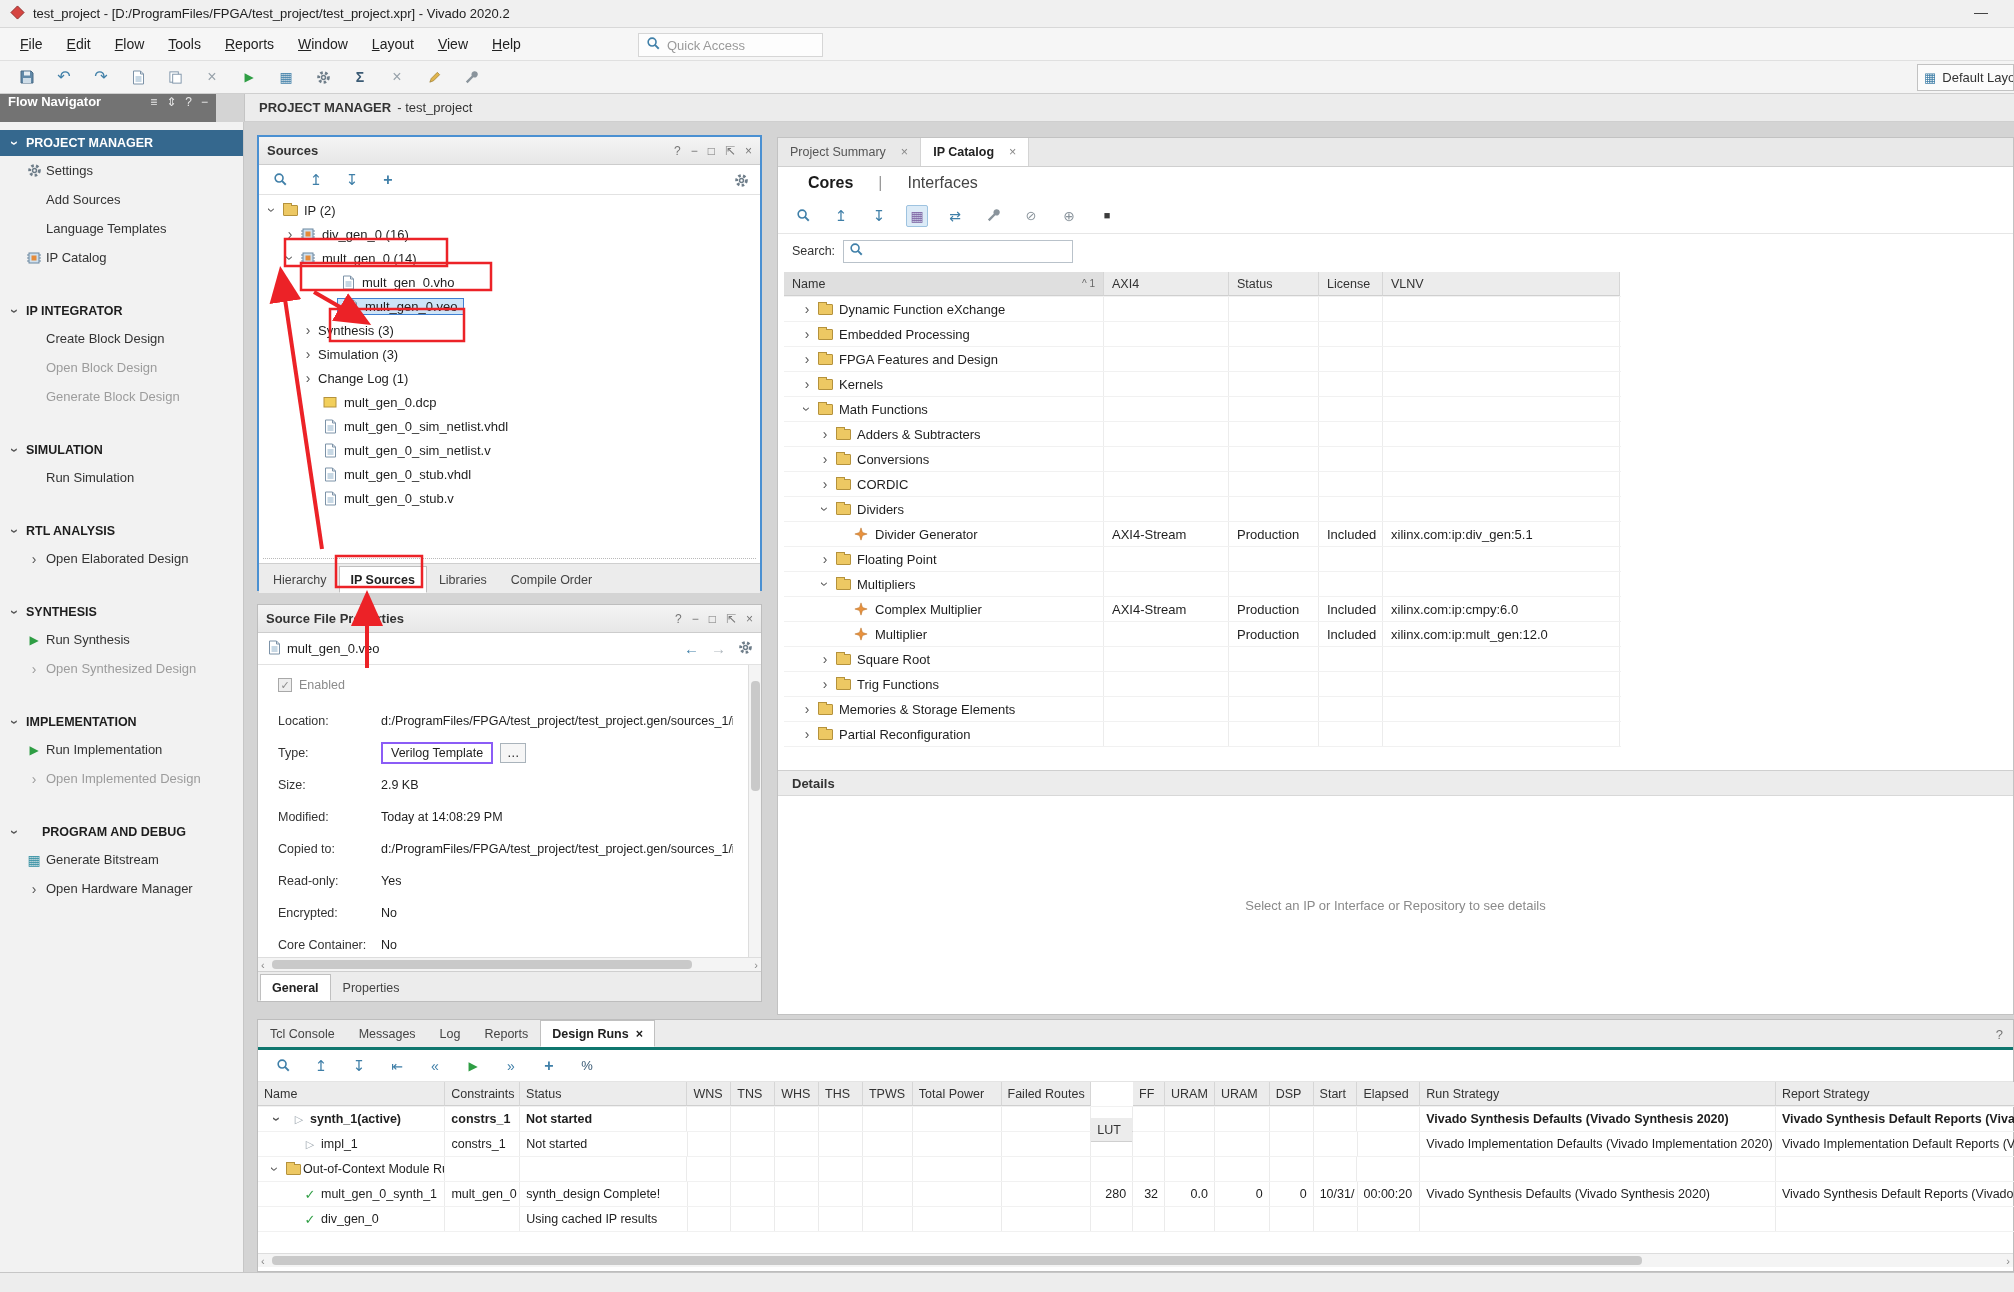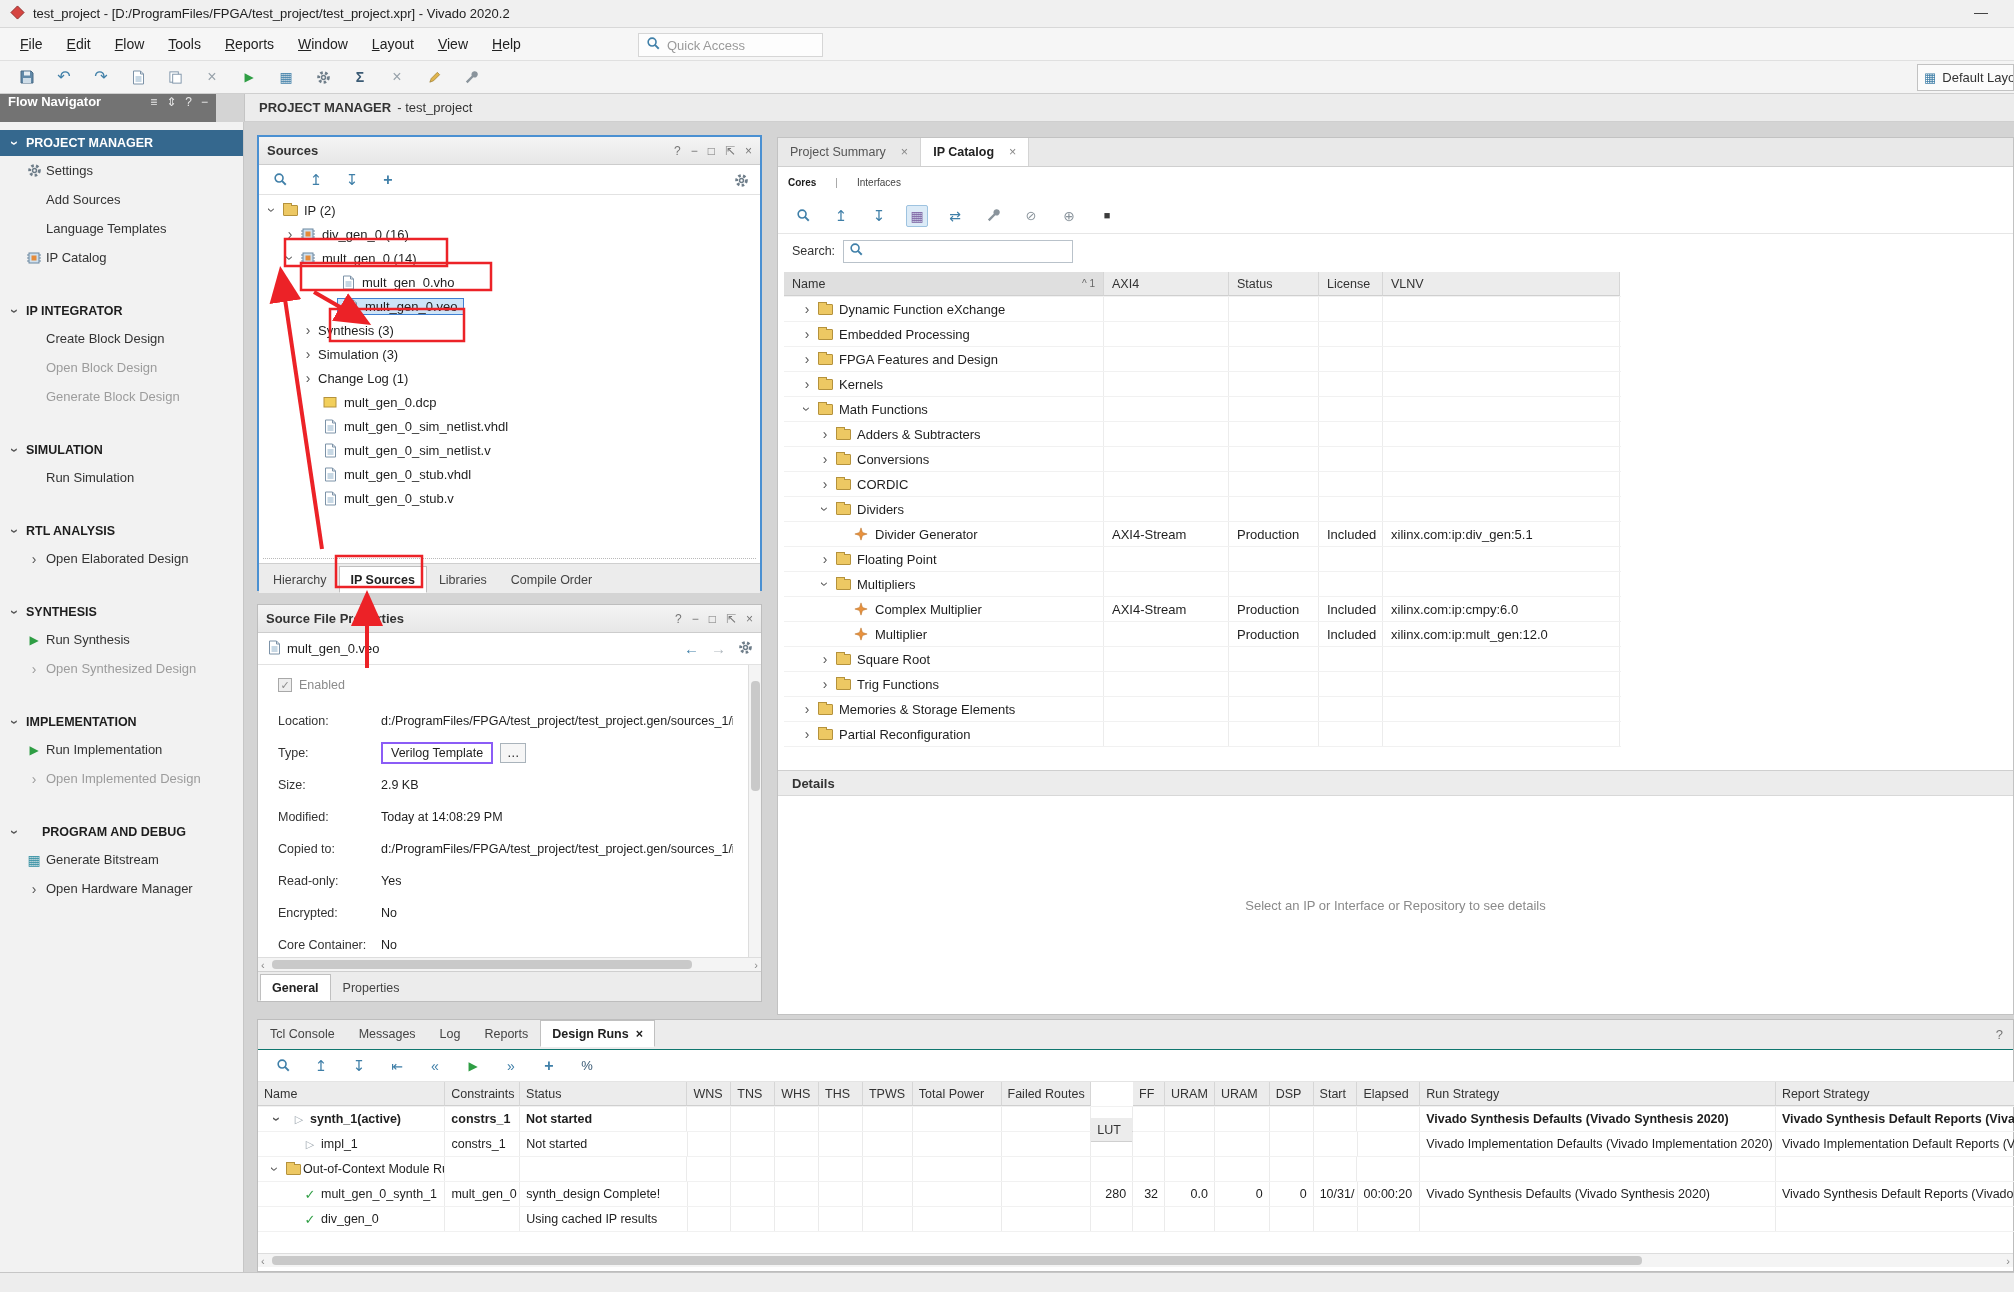--- a/index.html
+++ b/index.html
@@ -82,42 +82,42 @@
   .hscroll{height:14px;background:#f4f4f4;border-top:1px solid #ddd;position:relative}
   .hscroll .thumb{position:absolute;top:2px;height:9px;background:#c9c9c9;border-radius:4px}
   .harrow{position:absolute;top:0;color:#888;font-size:11px;line-height:14px}
 
   
   .rightpanel{left:777px;top:137px;width:1237px;height:878px;background:#fff;border:1px solid #c2c2c2}
   .doctabs{height:29px;background:#e9e9e9;border-bottom:1px solid #cfcfcf;display:flex}
   .vtab{display:inline-flex;align-items:center;gap:8px;padding:0 12px;font-size:12.5px;color:#555;border-right:1px solid #d4d4d4}
   .vtab.active{background:#fff;color:#222;font-weight:bold}
   .vtab .x{color:#888;font-weight:normal}
-  .subnav{height:31px;display:flex;align-items:center;gap:19px;padding-left:10px;font-size:10px}
+  .subnav{height:31px;display:flex;align-items:center;gap:25px;padding-left:30px;font-size:16px}
   .subnav .sactive{font-weight:bold;color:#1a1a1a}
   .subnav .sother{color:#444}
   .subnav .sep{color:#999}
   .cattools{height:36px;border-bottom:1px solid #e6e6e6;display:flex;align-items:center;gap:16px;padding-left:14px}
   .cattools .hl{background:#dcebf7;border:1px solid #9ec3e0;border-radius:2px}
   .searchrow{height:34px;display:flex;align-items:center;gap:8px;padding-left:14px;font-size:12.5px;color:#333}
   .searchbox{width:230px;height:23px;border:1px solid #b9c2ca;background:#fff;display:flex;align-items:center;padding:0 5px;gap:5px}
   .cat-table{position:absolute;left:6px;top:134px;width:837px}
   .crow{display:flex;height:25px;border-bottom:1px solid #f1f1f1}
   .ccell{display:flex;align-items:center;height:100%;padding:0 8px;border-right:1px solid #ececec;overflow:hidden;white-space:nowrap;font-size:13px}
   .chead .ccell{background:#ececec;border-right:1px solid #d6d6d6;border-bottom:1px solid #cfcfcf;color:#333;font-size:12.5px}
   .chead .sorted{background:#dfdfdf;justify-content:space-between}
   .sortmark{font-size:10px;color:#666}
   .cname{padding:0 4px}
   .detailshdr{position:absolute;left:0;top:632px;width:1235px;height:26px;background:#ececec;border-top:1px solid #cfcfcf;border-bottom:1px solid #d8d8d8;
               display:flex;align-items:center;padding-left:14px;font-weight:bold;font-size:13px;color:#333}
   .detailsbody{position:absolute;left:0;top:658px;width:1235px;height:218px;display:flex;align-items:center;justify-content:center;color:#8a8a8a;font-size:13px}
 
   
   .bottompanel{left:257px;top:1019px;width:1757px;height:253px;background:#fff;border:1px solid #bdbdbd}
-  .btabs{height:30px;background:#ececec;border-bottom:1px solid #0f766e;display:flex;position:relative}
+  .btabs{height:30px;background:#ececec;border-bottom:3px solid #0f766e;display:flex;position:relative}
   .btabs .qmark{position:absolute;right:10px;top:7px;color:#777}
   .runtools{height:32px;border-bottom:1px solid #e4e4e4;display:flex;align-items:center;gap:16px;padding-left:14px}
   .runs-table{width:1757px;font-size:12.5px}
   .rrow{display:flex;height:25px;border-bottom:1px solid #f1f1f1}
   .rcell{display:flex;align-items:center;height:100%;padding:0 6px;border-right:1px solid #ebebeb;overflow:hidden;white-space:nowrap}
   .rhead .rcell{background:#ececec;border-right:1px solid #d6d6d6;border-bottom:1px solid #cfcfcf;color:#333}
   .rrow.boldrow .rcell{font-weight:bold}
   .rcell.num{justify-content:flex-end}
   .runhs{position:absolute;left:0;bottom:4px;width:1755px}
 

